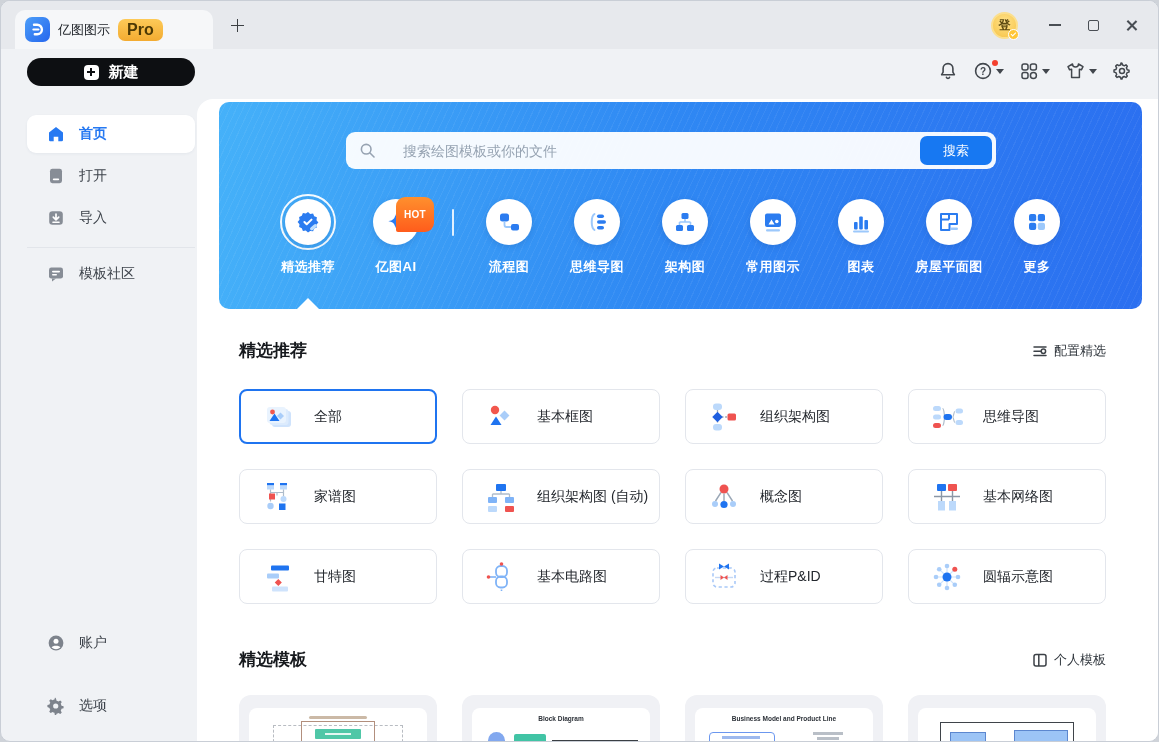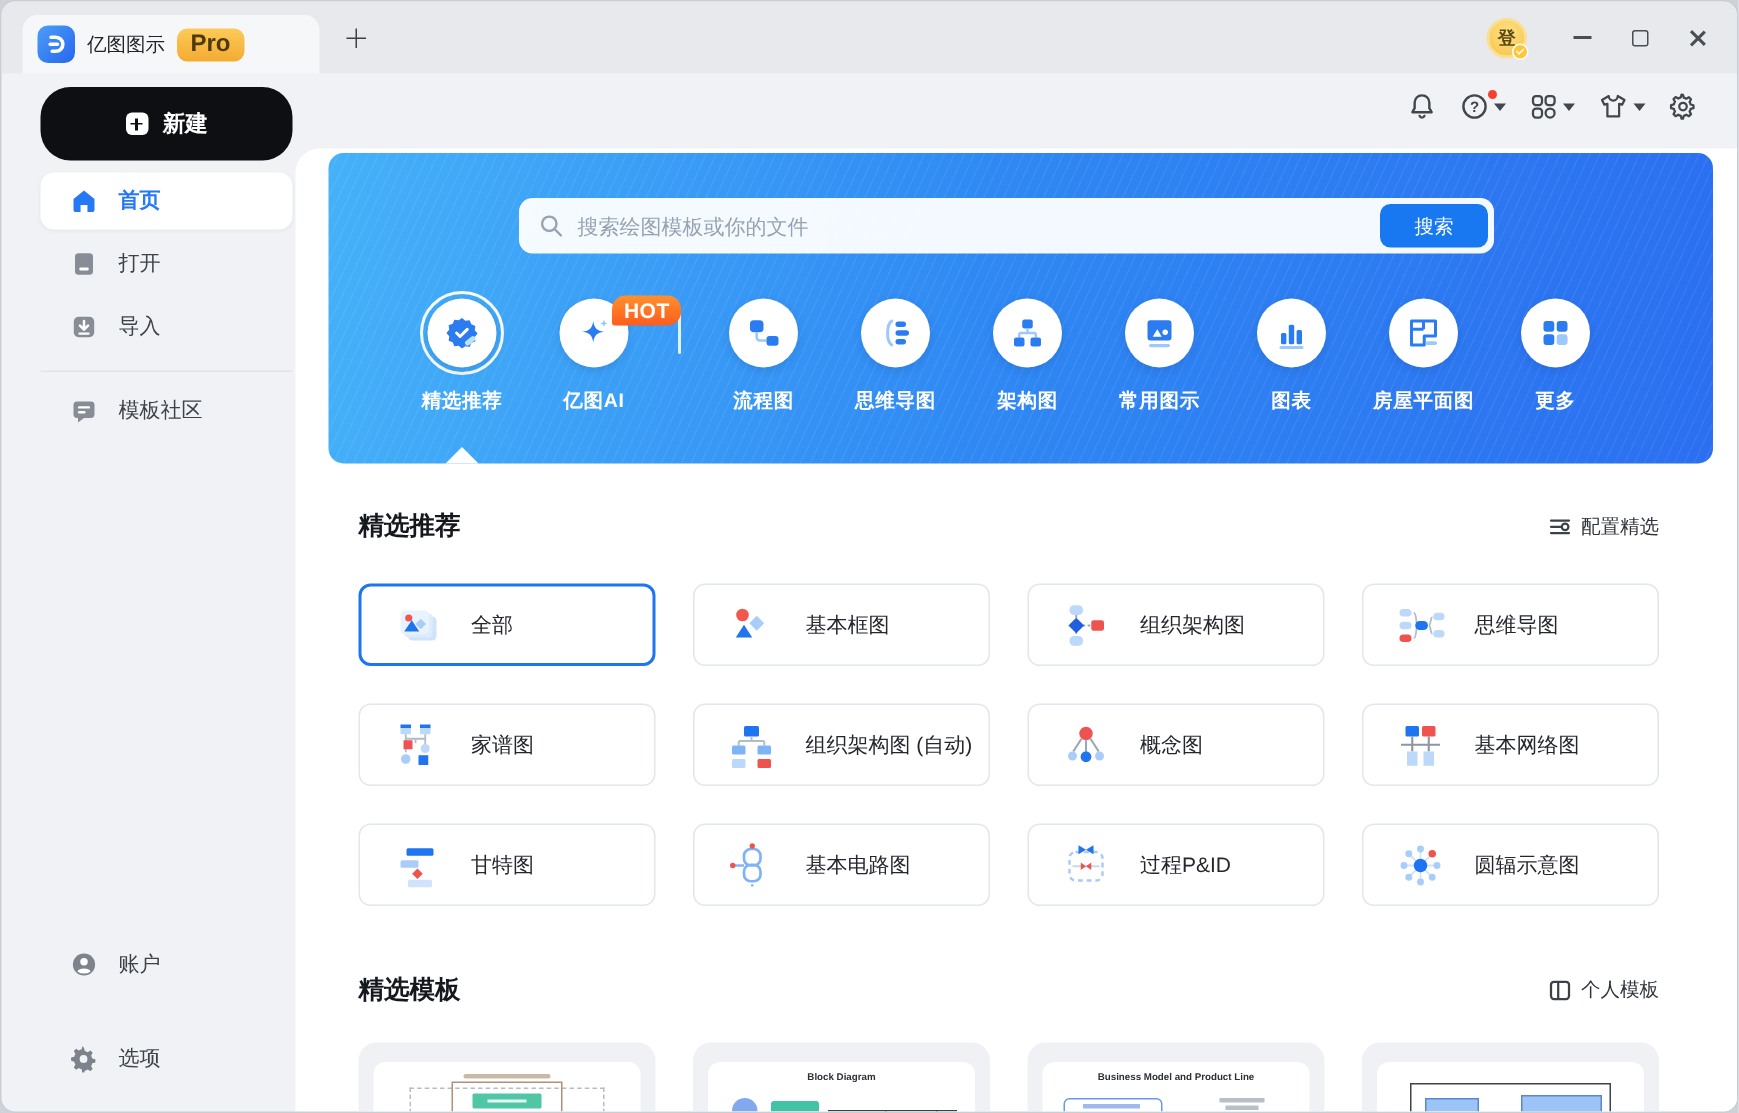--- a/index.html
+++ b/index.html
@@ -25,21 +25,21 @@
   .avatar-badge::after{content:"";position:absolute;left:2px;top:2.2px;width:4.4px;height:2.4px;border-left:1.3px solid #fff;border-bottom:1.3px solid #fff;transform:rotate(-45deg);}
   .win-btn{width:30px;height:30px;display:flex;align-items:center;justify-content:center;cursor:pointer;}
   .glyph-min{width:12px;height:1.8px;background:#494e54;}
   .glyph-max{width:11px;height:11px;border:1.6px solid #494e54;border-radius:2px;}
   .glyph-close{position:relative;width:13px;height:13px;}
   .glyph-close::before,.glyph-close::after{content:"";position:absolute;left:6px;top:0;width:1.6px;height:13px;background:#494e54;}
   .glyph-close::before{transform:rotate(45deg);}
   .glyph-close::after{transform:rotate(-45deg);}
 
   
-  .new-btn{position:absolute;left:26px;top:57px;width:168px;height:49px;background:#0d0f12;border:none;border-radius:20px;color:#fff;font-size:15px;font-weight:700;display:flex;align-items:center;justify-content:center;gap:10px;cursor:pointer;font-family:inherit;}
+  .new-btn{position:absolute;left:26px;top:57px;width:168px;height:28px;background:#0d0f12;border:none;border-radius:20px;color:#fff;font-size:15px;font-weight:700;display:flex;align-items:center;justify-content:center;gap:10px;cursor:pointer;font-family:inherit;}
   .newbtn-ic{position:relative;width:15px;height:15px;background:#fff;border-radius:4px;}
   .newbtn-ic::before,.newbtn-ic::after{content:"";position:absolute;background:#0d0f12;}
   .newbtn-ic::before{left:6.7px;top:3.5px;width:1.8px;height:8px;}
   .newbtn-ic::after{left:3.5px;top:6.7px;width:8px;height:1.8px;}
   .side-item{position:absolute;left:26px;width:168px;height:38px;display:flex;align-items:center;gap:14px;padding-left:20px;border-radius:9px;font-size:14px;color:#3d434b;cursor:pointer;}
   .side-item.active{background:#fff;color:#2679f2;font-weight:700;box-shadow:0 1px 3px rgba(30,60,110,.06);}
   .side-item .ic{width:18px;height:18px;flex:none;display:flex;}
   .side-divider{position:absolute;left:26px;top:246px;width:168px;height:1px;background:#e2e5ea;}
 
   
@@ -48,33 +48,33 @@
   .reddot{position:absolute;top:-1px;right:6px;width:6px;height:6px;border-radius:50%;background:#f3402f;}
   .caret{width:0;height:0;border-left:4px solid transparent;border-right:4px solid transparent;border-top:5px solid #42474d;}
 
   
   .panel{position:absolute;left:196px;top:98px;right:0;bottom:0;background:#fff;border-radius:16px 0 0 0;overflow:hidden;}
 
   
   .banner{position:absolute;left:22px;right:16px;top:3px;height:207px;border-radius:10px;background:linear-gradient(96deg,#45b1f9 0%,#2f88f3 48%,#2b6ff0 100%);}
   .banner::before{content:"";position:absolute;inset:0;border-radius:10px;background:repeating-linear-gradient(115deg,rgba(255,255,255,.06) 0 1px,transparent 1px 6px);}
   .banner-pointer{position:absolute;bottom:0;left:78px;width:0;height:0;border-left:11px solid transparent;border-right:11px solid transparent;border-bottom:11px solid #fff;}
-  .search{position:absolute;left:127px;top:30px;width:650px;height:37px;background:rgba(255,255,255,.95);border-radius:9px;display:flex;align-items:center;padding-left:13px;gap:9px;}
+  .search{position:absolute;left:127px;top:30px;width:650px;height:37px;background:rgba(255,255,255,.95);border-radius:9px;display:flex;align-items:center;padding-left:13px;gap:27px;}
   .search input{flex:1;border:none;outline:none;background:transparent;font-size:14px;color:#2a3542;font-family:inherit;}
   .search input::placeholder{color:#96a3b2;}
   .search-btn{position:absolute;right:4px;top:4px;width:72px;height:29px;background:#1778f2;border:none;border-radius:7px;color:#fff;font-size:13px;cursor:pointer;font-family:inherit;}
   .cats{position:absolute;left:45px;top:92px;display:flex;align-items:flex-start;}
   .cat{position:relative;width:88px;flex:none;text-align:center;cursor:pointer;}
   .circle-wrap{height:56px;display:flex;align-items:center;justify-content:center;}
   .cat-circle{width:46px;height:46px;border-radius:50%;background:#fff;display:flex;align-items:center;justify-content:center;box-shadow:0 2px 6px rgba(20,60,130,.18);}
   .cat.selected .ring{width:56px;height:56px;border-radius:50%;border:2px solid rgba(255,255,255,.95);display:flex;align-items:center;justify-content:center;}
   .cat-label{margin-top:8px;font-size:13px;font-weight:700;color:#fff;letter-spacing:.5px;}
   .cat-divider{width:25px;flex:none;display:flex;justify-content:center;padding-top:15px;}
   .cat-divider span{width:2px;height:27px;background:rgba(255,255,255,.85);border-radius:1px;}
-  .hot{position:absolute;top:3px;left:56px;padding:2px 8px;font-size:14px;font-weight:800;color:#fff;background:linear-gradient(180deg,#ff902d,#ff5c1c);border-radius:9px 9px 9px 2px;letter-spacing:.3px;}
+  .hot{position:absolute;top:3px;left:44px;padding:12px 8px;font-size:10px;font-weight:800;color:#fff;background:linear-gradient(180deg,#ff902d,#ff5c1c);border-radius:9px 9px 9px 2px;letter-spacing:.3px;}
 
   
   .section-head{display:flex;justify-content:space-between;align-items:center;margin:0 52px 0 42px;}
   .head-featured{margin-top:240px;}
   .head-templates{margin-top:44px;}
   .section-title{font-size:17px;font-weight:700;color:#15181c;}
   .section-action{display:flex;align-items:center;gap:6px;font-size:13px;color:#2e343b;cursor:pointer;}
 
   
   .cards{display:grid;grid-template-columns:repeat(4,198px);column-gap:25px;row-gap:25px;margin:27px 52px 0 42px;}

